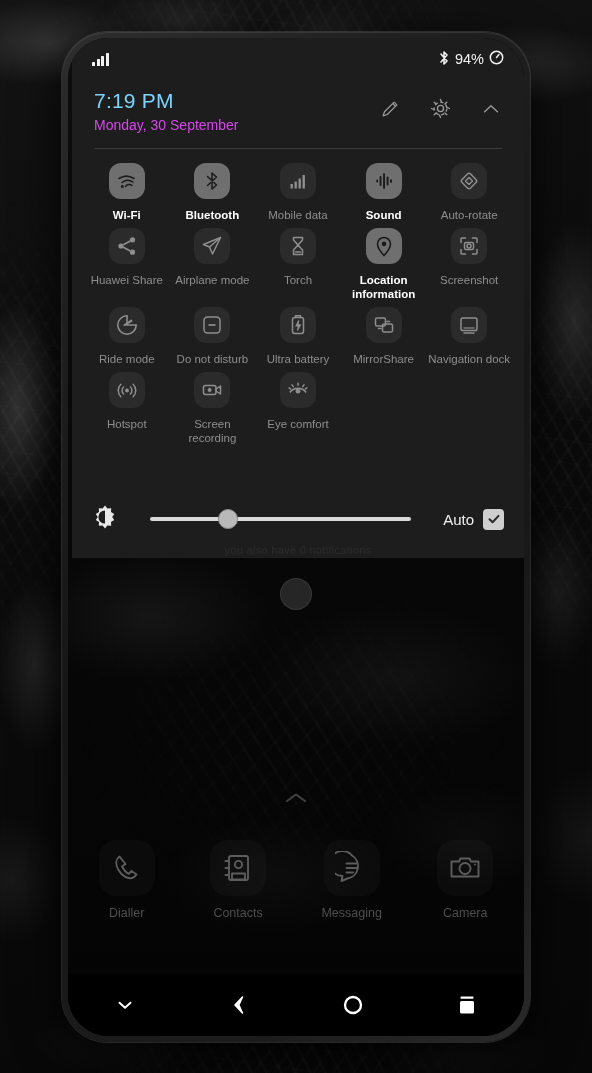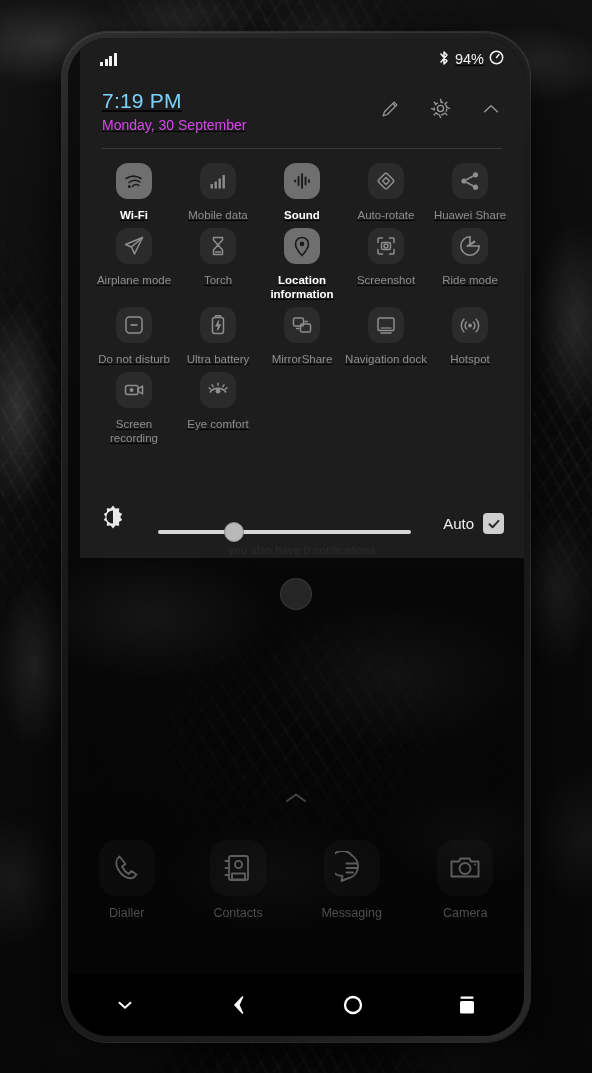--- a/index.html
+++ b/index.html
@@ -93,25 +93,24 @@
     background:
       repeating-linear-gradient(58deg, rgba(150,150,150,.04) 0px, rgba(150,150,150,.04) 3px, transparent 3px, transparent 15px),
       repeating-linear-gradient(-48deg, rgba(130,130,130,.03) 0px, rgba(130,130,130,.03) 3px, transparent 3px, transparent 19px);
     mask-image: radial-gradient(ellipse 280px 200px at 50% 70%, #000 0%, transparent 80%);
     -webkit-mask-image: radial-gradient(ellipse 280px 200px at 50% 70%, #000 0%, transparent 80%);
   }
 
   
   #qs-panel {
     position: absolute;
-    left: 12px; right: 0; top: 0;
+    left: 4px; right: 0; top: 0;
     height: 520px;
     background: #1d1d1d;
     z-index: 5;
-    text-decoration: underline;
   }
 
   
   #status-bar {
     height: 42px;
     display: flex;
     align-items: center;
     justify-content: space-between;
     padding: 0 20px 0 20px;
   }
@@ -180,21 +179,21 @@
   .qs-cell .glf { fill: #8e8e8e; stroke: none; }
   .qs-cell.on .gl { stroke: #1b1b1b; }
   .qs-cell.on .glf { fill: #1b1b1b; }
 
   
   #brightness-row {
     position: absolute;
     left: 0; right: 0;
     bottom: 24px;
     display: flex;
-    align-items: flex-end;
+    align-items: center;
     padding: 0 20px;
     gap: 32px;
   }
   #slider-track {
     position: relative;
     flex: 1;
     height: 4px;
     border-radius: 2px;
     background: #d8d8d8;
     cursor: pointer;
@@ -369,20 +368,28 @@
             <div class="qs-chip">
               <svg width="24" height="24" viewBox="0 0 24 24">
       <path class="gl" d="M4 9.5 A14 14 0 0 1 19 9.5" stroke-width="1.5" stroke-linecap="round" stroke-linejoin="round"></path>
       <path class="gl" d="M7 13.5 A9 9 0 0 1 18 13" stroke-width="1.5" stroke-linecap="round" stroke-linejoin="round"></path>
       <path class="gl" d="M10.5 17.5 A4.5 4.5 0 0 1 17 16.5" stroke-width="1.5" stroke-linecap="round" stroke-linejoin="round"></path>
       <circle class="glf" cx="7.3" cy="17.6" r="1.5"></circle>
               </svg>
             </div>
             <div class="qs-label">Wi-Fi</div>
           </div>
+          <div class="qs-cell on">
+            <div class="qs-chip">
+              <svg width="24" height="24" viewBox="0 0 24 24">
+      <path class="gl" d="M7.5 7.5 L16.5 16 L12 20 L12 4 L16.5 8 L7.5 16.5" stroke-width="1.5" stroke-linecap="round" stroke-linejoin="round"></path>
+              </svg>
+            </div>
+            <div class="qs-label">Bluetooth</div>
+          </div>
           <div class="qs-cell">
             <div class="qs-chip">
               <svg width="24" height="24" viewBox="0 0 24 24">
       <rect class="glf" x="4.5" y="15" width="2.4" height="4.5" rx=".6"></rect>
       <rect class="glf" x="8.5" y="12.5" width="2.4" height="7" rx=".6"></rect>
       <rect class="glf" x="12.5" y="9.5" width="2.4" height="10" rx=".6"></rect>
       <rect class="glf" x="16.5" y="6" width="2.4" height="13.5" rx=".6"></rect>
               </svg>
             </div>
             <div class="qs-label">Mobile data</div>

